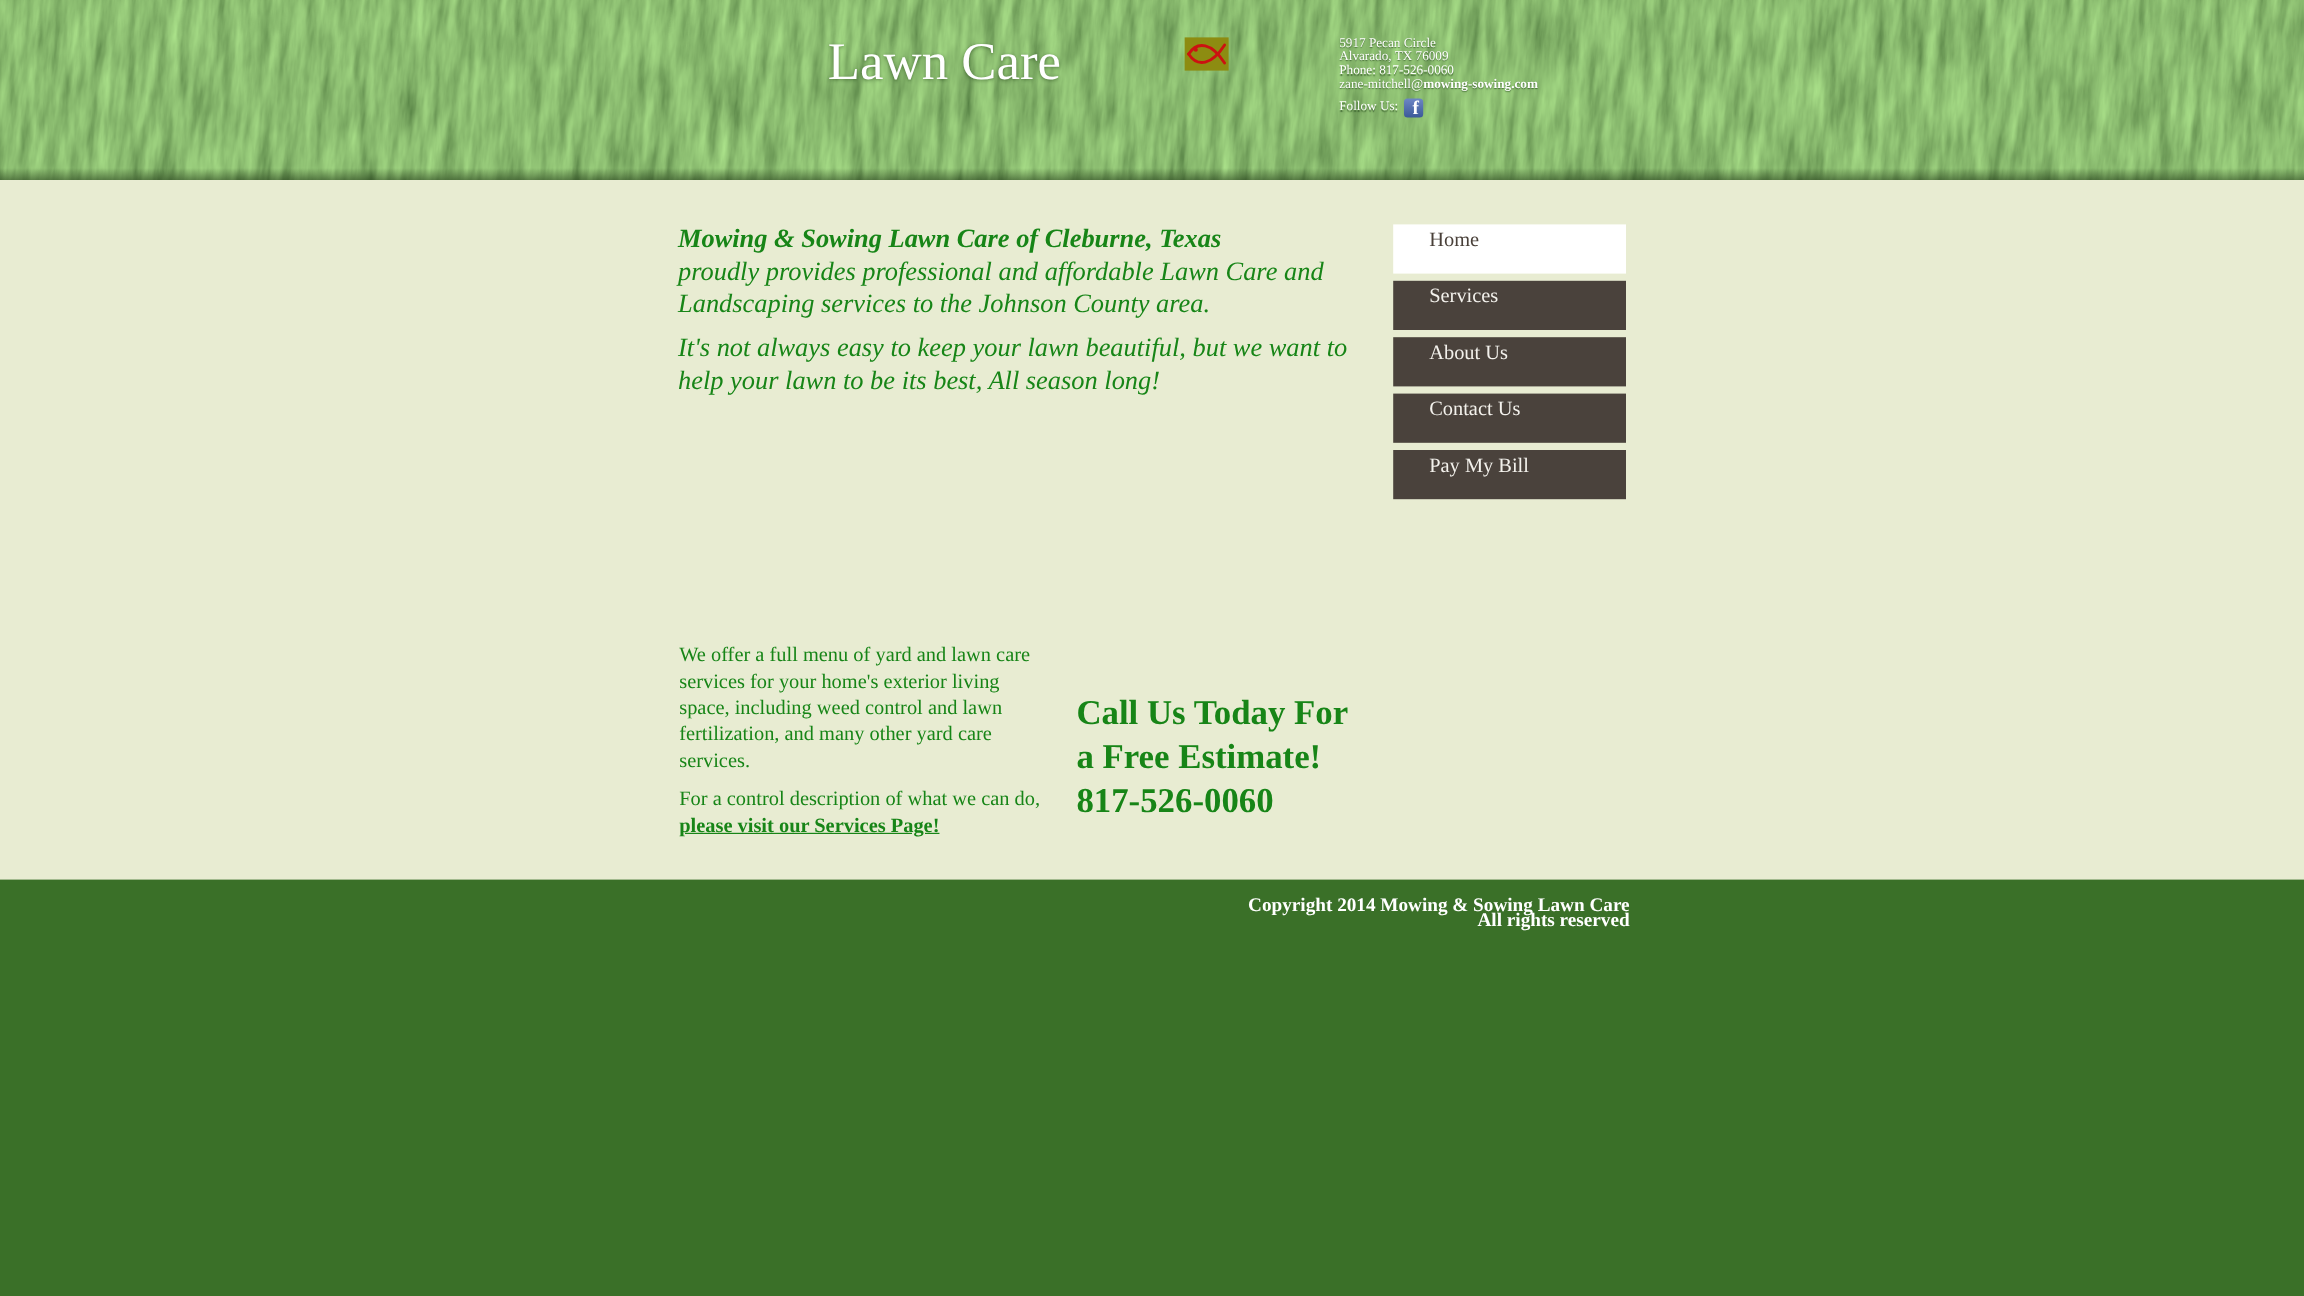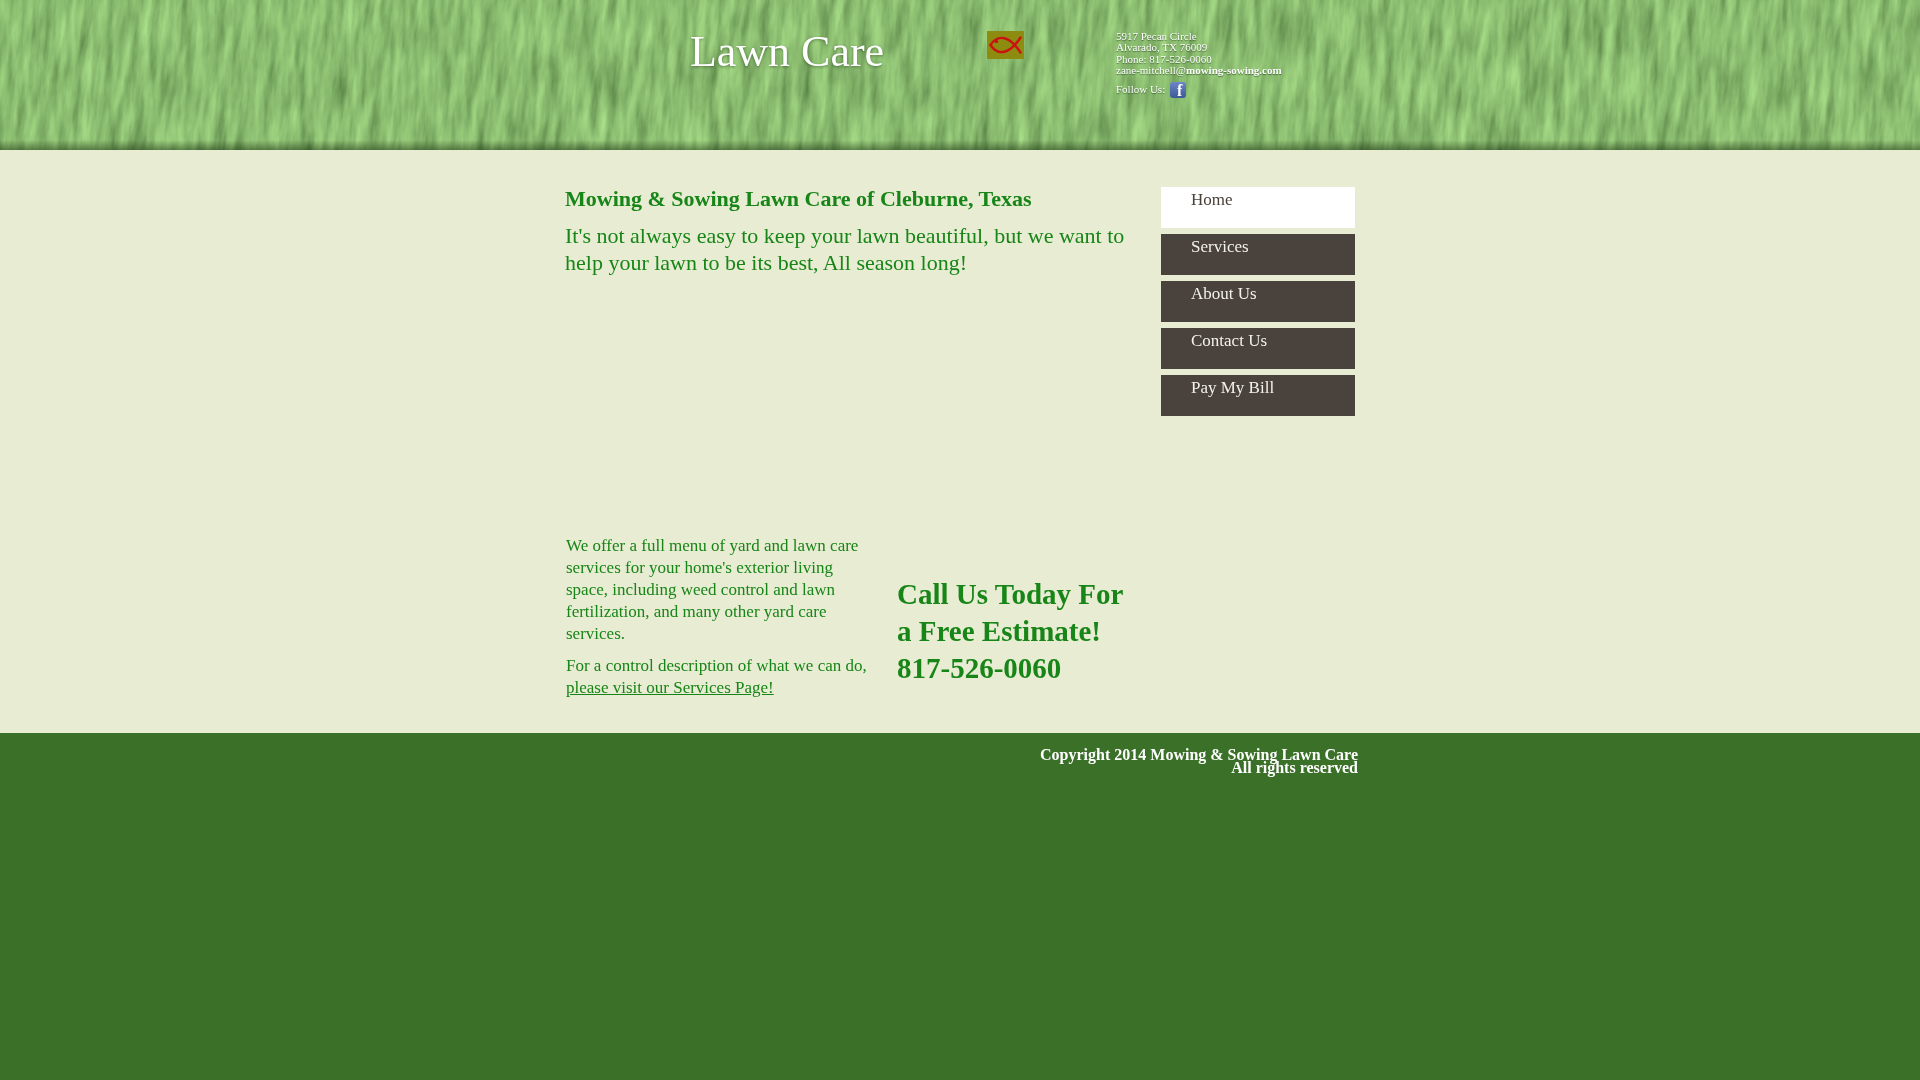--- a/index.html
+++ b/index.html
@@ -75,21 +75,21 @@
     padding-left: 3px;
   }
 
   
   .main-copy {
     position: absolute; left: 565px; top: 185px; width: 560px;
     color: var(--text-green, #178517);
     font-size: 22px;
     line-height: 27px;
   }
-  .main-copy p { margin: 0 0 10px 0; }
+  .main-copy p { margin: 0 0 10px 0; font-style: italic; }
   .intro-strong { display: block; font-weight: bold; }
 
   
   .nav { position: absolute; left: 1161px; top: 187px; width: 194px; }
   .nav-item {
     height: 41px;
     line-height: 25px;
     margin-bottom: 6px;
     padding-left: 30px;
     background: var(--nav-dark, #4a423c);
@@ -104,21 +104,21 @@
 
   
   .services-blurb {
     position: absolute; left: 566px; top: 535px; width: 312px;
     color: var(--text-green, #178517);
     font-size: 17px;
     line-height: 22px;
   }
   .services-blurb p { margin: 0 0 10px 0; }
   .services-link {
-    font-weight: normal;
+    font-weight: bold;
     text-decoration: underline;
     color: var(--text-green, #178517);
     cursor: pointer;
   }
   .call-us {
     position: absolute; left: 897px; top: 540px; width: 240px;
     color: var(--text-green, #178517);
     font-size: 29px;
     line-height: 37px;
     font-weight: bold;
@@ -181,21 +181,21 @@
       <div class="follow-row">
         <span>Follow Us:</span>
         <span class="fb-icon">
             <span>f</span>
           </span>
       </div>
     </div>
   </div>
 
   <div class="main-copy">
-    <p><strong class="intro-strong">Mowing &amp; Sowing Lawn Care of Cleburne, Texas</strong></p>
+    <p><strong class="intro-strong">Mowing &amp; Sowing Lawn Care of Cleburne, Texas</strong><span>proudly provides professional and affordable Lawn Care and Landscaping services to the Johnson County area.</span></p>
     <p>It's not always easy to keep your lawn beautiful, but we want to help your lawn to be its best, All season long!</p>
   </div>
 
   <div class="nav">
     <div class="nav-item active">Home</div>
     <div class="nav-item">Services</div>
     <div class="nav-item">About Us</div>
     <div class="nav-item">Contact Us</div>
     <div class="nav-item">Pay My Bill</div>
   </div>

